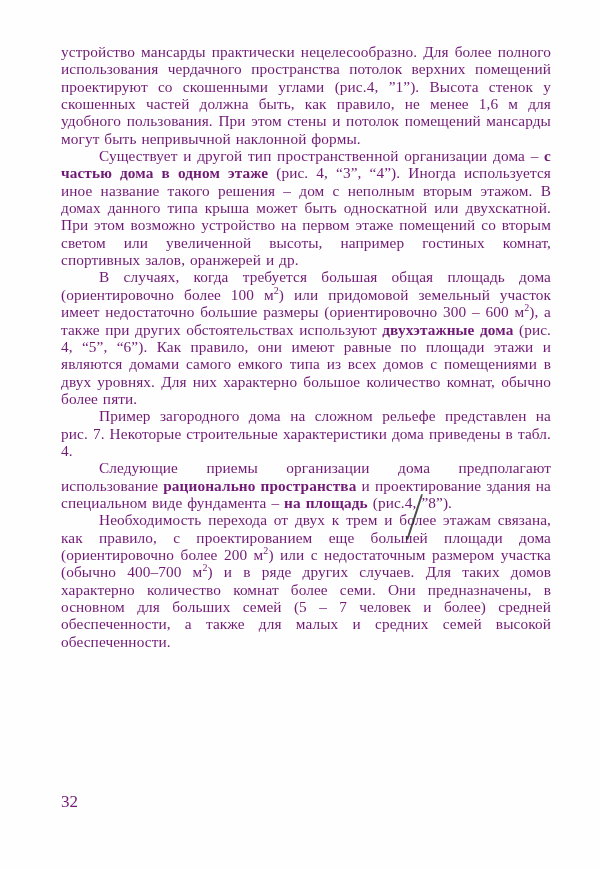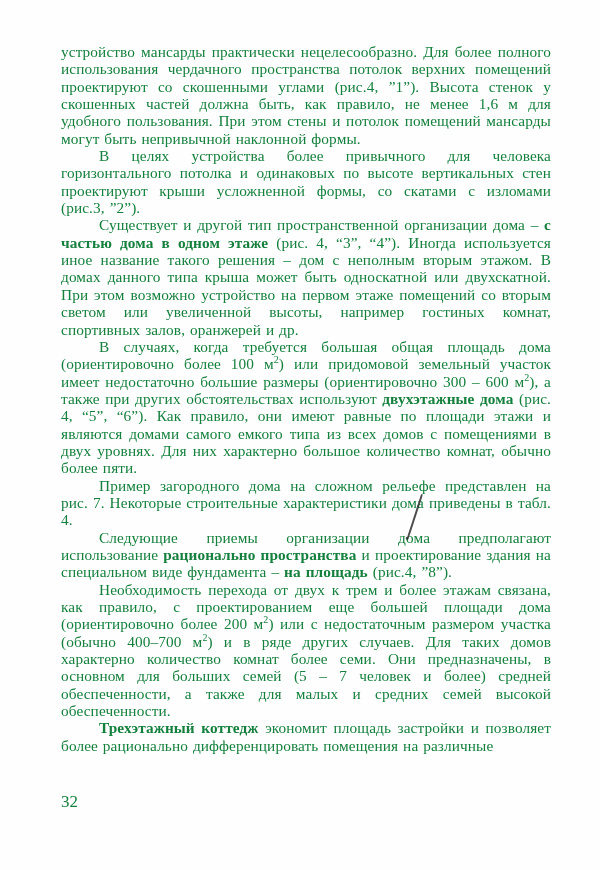--- a/index.html
+++ b/index.html
@@ -6,21 +6,21 @@
     margin: 0;
     padding: 0;
     background: #ffffff;
   }
   .page {
     position: relative;
     width: 600px;
     height: 870px;
     background: #fefefe;
     font-family: "Liberation Serif", "DejaVu Serif", serif;
-    color: #15803d;
+    color: #701a75;
     overflow: hidden;
     box-sizing: border-box;
   }
   .text-block {
     position: absolute;
     left: 61px;
     top: 43px;
     width: 490px;
   }
   .para {
@@ -71,23 +71,21 @@
     background: #2f2f2f;
     border-radius: 50%;
   }
 </style>
 </head>
 <body>
 
 <div class="page">
   <div class="text-block">
       <p class="para no-indent"><span>устройство мансарды практически нецелесообразно. Для более полного использования чердачного пространства потолок верхних помещений проектируют со скошенными углами (рис.4, ”1”). Высота стенок у скошенных частей должна быть, как правило, не менее 1,6 м для удобного пользования. При этом стены и потолок помещений мансарды могут быть непривычной наклонной формы.</span></p>
-      <p class="para"><span>В целях устройства более привычного для человека горизонтального потолка и одинаковых по высоте вертикальных стен проектируют крыши усложненной формы, со скатами с изломами (рис.3, ”2”).</span></p>
       <p class="para"><span>Существует и другой тип пространственной организации дома – </span><b>с частью дома в одном этаже</b><span> (рис. 4, “3”, “4”). Иногда используется иное название такого решения – дом с неполным вторым этажом. В домах данного типа крыша может быть односкатной или двухскатной. При этом возможно устройство на первом этаже помещений со вторым светом или увеличенной высоты, например гостиных комнат, спортивных залов, оранжерей и др.</span></p>
       <p class="para"><span>В случаях, когда требуется большая общая площадь дома (ориентировочно более 100 м</span><sup>2</sup><span>) или придомовой земельный участок имеет недостаточно большие размеры (ориентировочно 300 – 600 м</span><sup>2</sup><span>), а также при других обстоятельствах используют </span><b>двухэтажные дома</b><span> (рис. 4, “5”, “6”). Как правило, они имеют равные по площади этажи и являются домами самого емкого типа из всех домов с помещениями в двух уровнях. Для них характерно большое количество комнат, обычно более пяти.</span></p>
       <p class="para"><span>Пример загородного дома на сложном рельефе представлен на рис. 7. Некоторые строительные характеристики дома приведены в табл. 4.</span></p>
       <p class="para"><span>Следующие приемы организации дома предполагают использование </span><b>рационально пространства</b><span> и проектирование здания на специальном виде фундамента – </span><b>на площадь</b><span> (рис.4, ”8”).</span></p>
       <p class="para"><span>Необходимость перехода от двух к трем и более этажам связана, как правило, с проектированием еще большей площади дома (ориентировочно более 200 м</span><sup>2</sup><span>) или с недостаточным размером участка (обычно 400–700 м</span><sup>2</sup><span>) и в ряде других случаев. Для таких домов характерно количество комнат более семи. Они предназначены, в основном для больших семей (5 – 7 человек и более) средней обеспеченности, а также для малых и средних семей высокой обеспеченности.</span></p>
-      <p class="para"><b>Трехэтажный коттедж</b><span> экономит площадь застройки и позволяет более рационально дифференцировать помещения на различные</span></p>
     </div>
   <div class="pen-stroke"></div>
   <div class="page-number">32</div>
 </div>
 
 </body></html>

